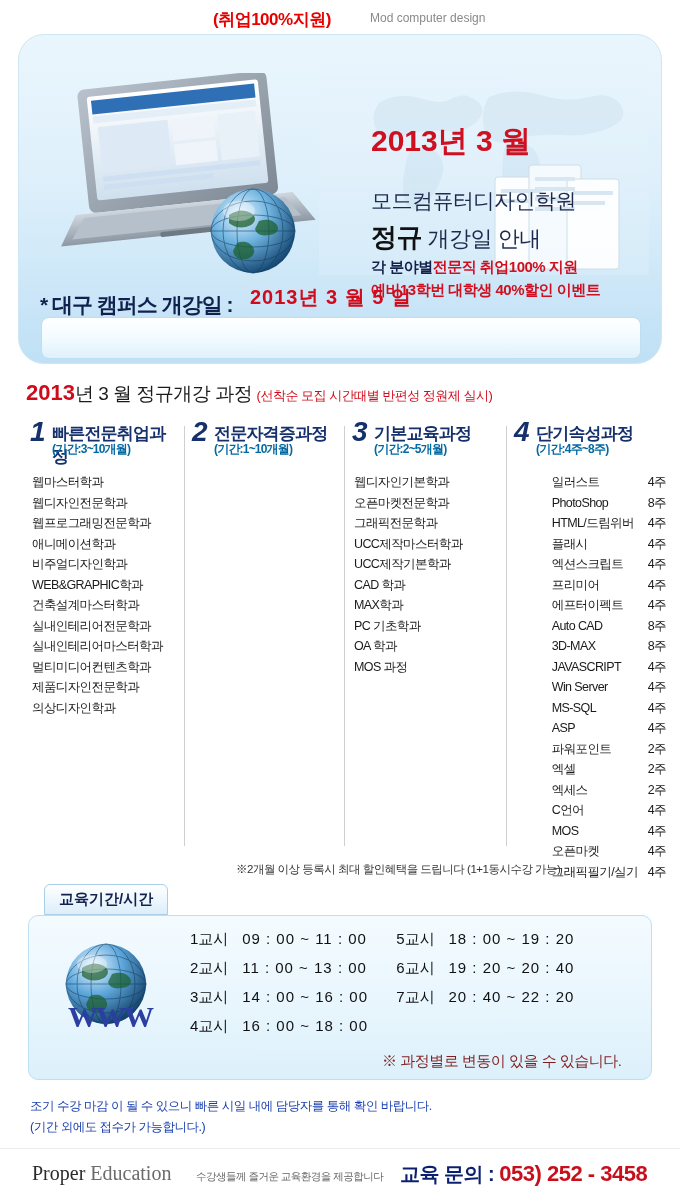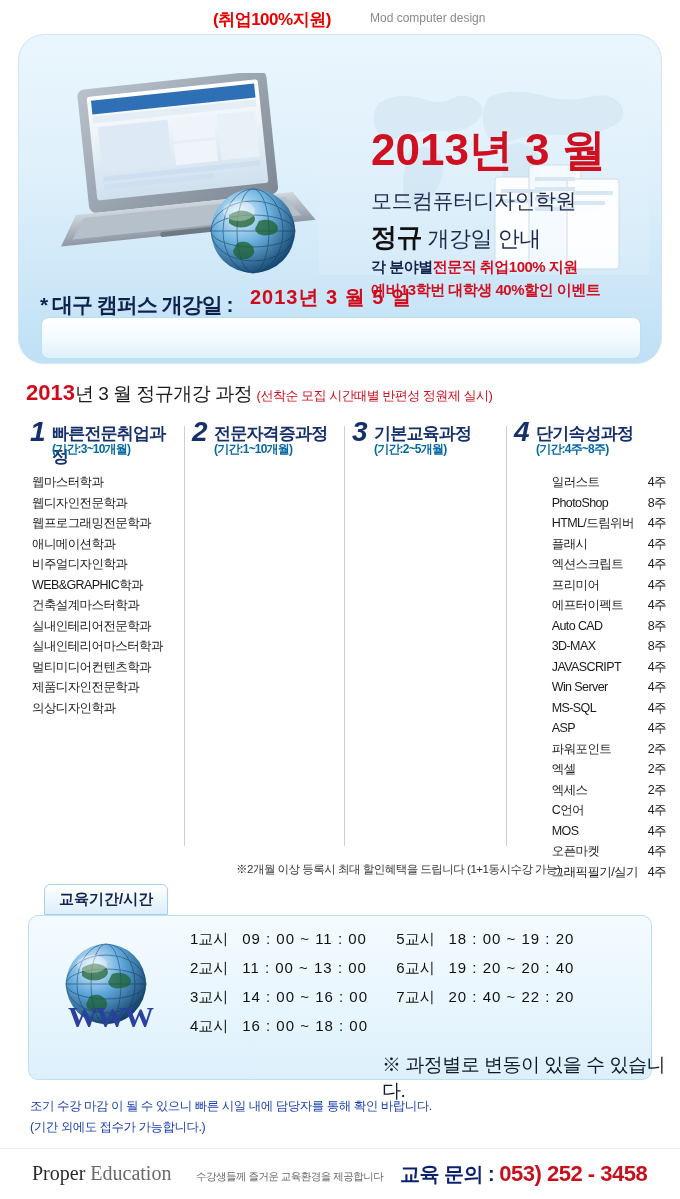--- a/index.html
+++ b/index.html
@@ -41,21 +41,21 @@
   }
   .world-map {
     position:absolute; left:330px; top:28px; width:300px; height:190px; opacity:0.30;
   }
   .laptop { position:absolute; left:38px; top:38px; width:260px; height:180px; }
   .globe3d { position:absolute; left:188px; top:150px; width:92px; height:92px; }
   .papers { position:absolute; left:470px; top:120px; width:150px; height:130px; opacity:0.9; }
 
   .hero-year {
     position:absolute; left:352px; top:86px;
-    font-size:44px; font-weight:bold; color:#cf1020;
+    font-size:30px; font-weight:bold; color:#cf1020;
     letter-spacing:0px;
   }
   .hero-line2 {
     position:absolute; left:352px; top:152px;
     font-size:21px; color:#1d2a4d; letter-spacing:-0.5px;
   }
   .hero-line3 {
     position:absolute; left:352px; top:185px;
     font-size:22px; color:#1d2a4d; letter-spacing:-0.5px;
   }
@@ -149,21 +149,21 @@
     font-family:"Liberation Serif", serif; letter-spacing:-2px;
   }
   .tt-rows { position:absolute; left:190px; top:930px; width:450px; }
   .tt-row { height:29px; font-size:15px; color:#111; letter-spacing:0px; white-space:nowrap; }
   .tt-row .lbl { display:inline-block; width:48px; font-weight:normal; }
   .tt-row .t1 { display:inline-block; width:150px; letter-spacing:1px; }
   .tt-row .lbl2 { display:inline-block; width:48px; }
   .tt-row .t2 { display:inline-block; letter-spacing:1px; }
   .tt-caution {
     position:absolute; left:382px; top:1052px;
-    font-size:19px; color:#0f172a; letter-spacing:-0.5px;
+    font-size:15px; color:#7f1d1d; letter-spacing:-0.5px;
   }
 
   
   .bn1 { position:absolute; left:30px; top:1098px; font-size:12.5px; color:#1a3fae; letter-spacing:-0.5px; }
   .bn2 { position:absolute; left:30px; top:1119px; font-size:12.5px; color:#1a3fae; letter-spacing:-0.5px; }
 
   .brand-bar { position:absolute; left:0; top:1148px; width:680px; height:51px; background:#fff; border-top:1px solid #ececec; }
   .brand {
     position:absolute; left:32px; top:1162px;
     font-size:20px; color:#2b2b2b; font-family:"Liberation Serif", serif;
@@ -328,20 +328,32 @@
     </div>
   </div>
 
   <div class="col c3">
     <div class="divider"></div>
     <div class="col-head">
       <div class="col-num">3</div>
       <div class="col-title">기본교육과정</div>
       <div class="col-period">(기간:2~5개월)</div>
     </div>
+    <ul>
+      <li>웹디자인기본학과</li>
+      <li>오픈마켓전문학과</li>
+      <li>그래픽전문학과</li>
+      <li>UCC제작마스터학과</li>
+      <li>UCC제작기본학과</li>
+      <li>CAD 학과</li>
+      <li>MAX학과</li>
+      <li>PC 기초학과</li>
+      <li>OA 학과</li>
+      <li>MOS 과정</li>
+    </ul>
   </div>
 
   <div class="col c4">
     <div class="divider"></div>
     <div class="col-head">
       <div class="col-num">4</div>
       <div class="col-title">단기속성과정</div>
       <div class="col-period">(기간:4주~8주)</div>
     </div>
     <ul>

